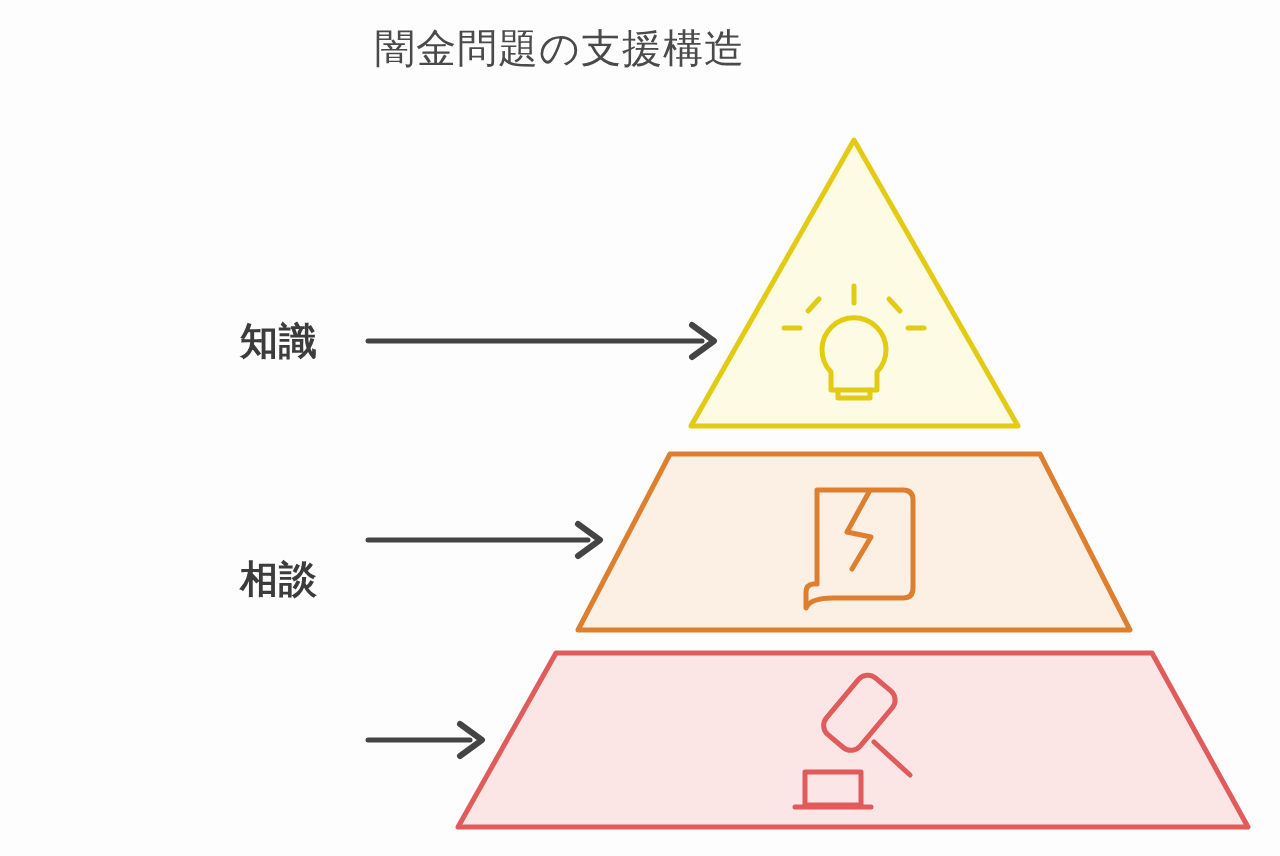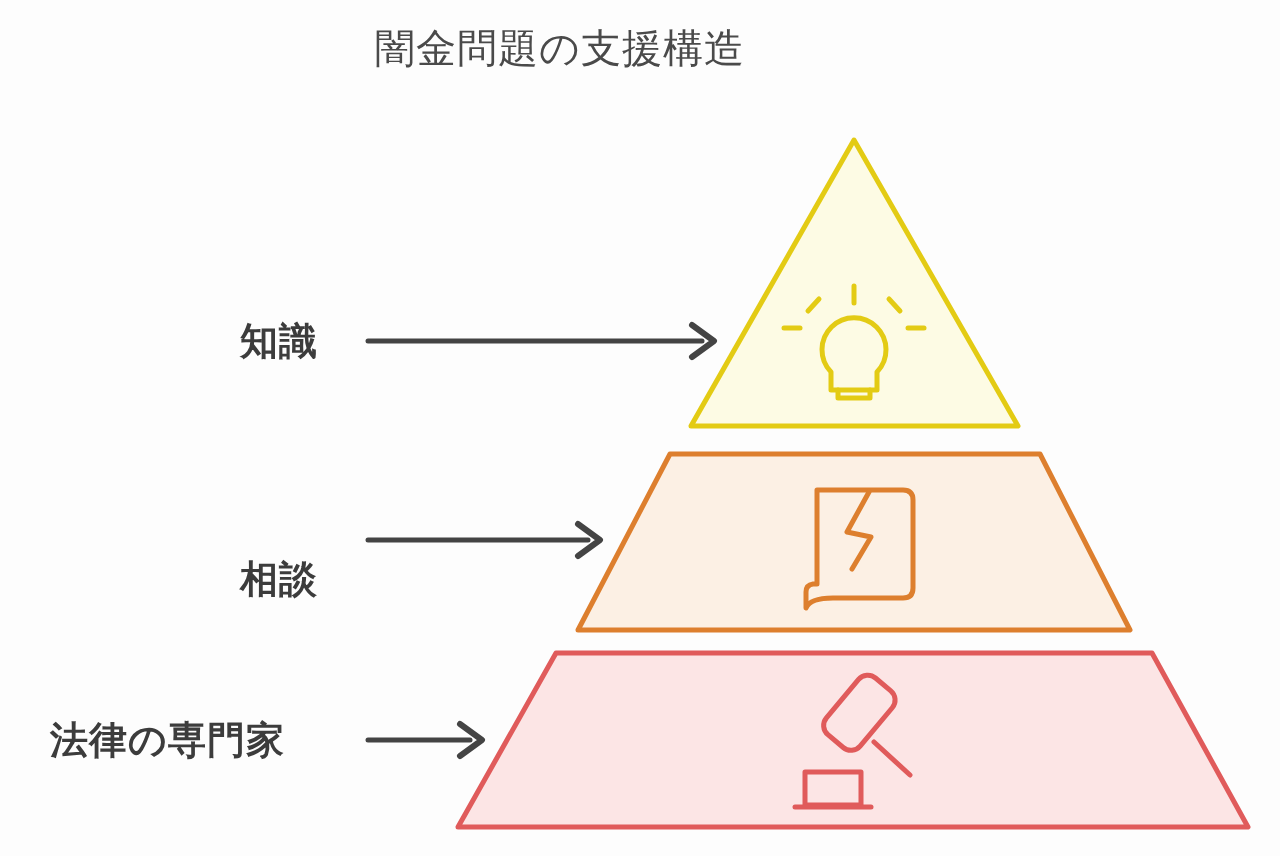--- a/index.html
+++ b/index.html
@@ -114,15 +114,14 @@
       <line x1="368" y1="740" x2="470" y2="740" stroke="#444444" stroke-width="5" stroke-linecap="round"></line>
       <polyline points="460,724 482,740 460,756" fill="none" stroke="#444444" stroke-width="6" stroke-linecap="round" stroke-linejoin="round"></polyline>
     </g>
 
   </svg>
 
   <div class="tier-label" id="label-knowledge">知識</div>
 
   <div class="tier-label" id="label-consult">相談</div>
 
-  <div class="tier-label" id="label-legal">法律の専門家</div>
 
 </div>
 
 </body></html>

